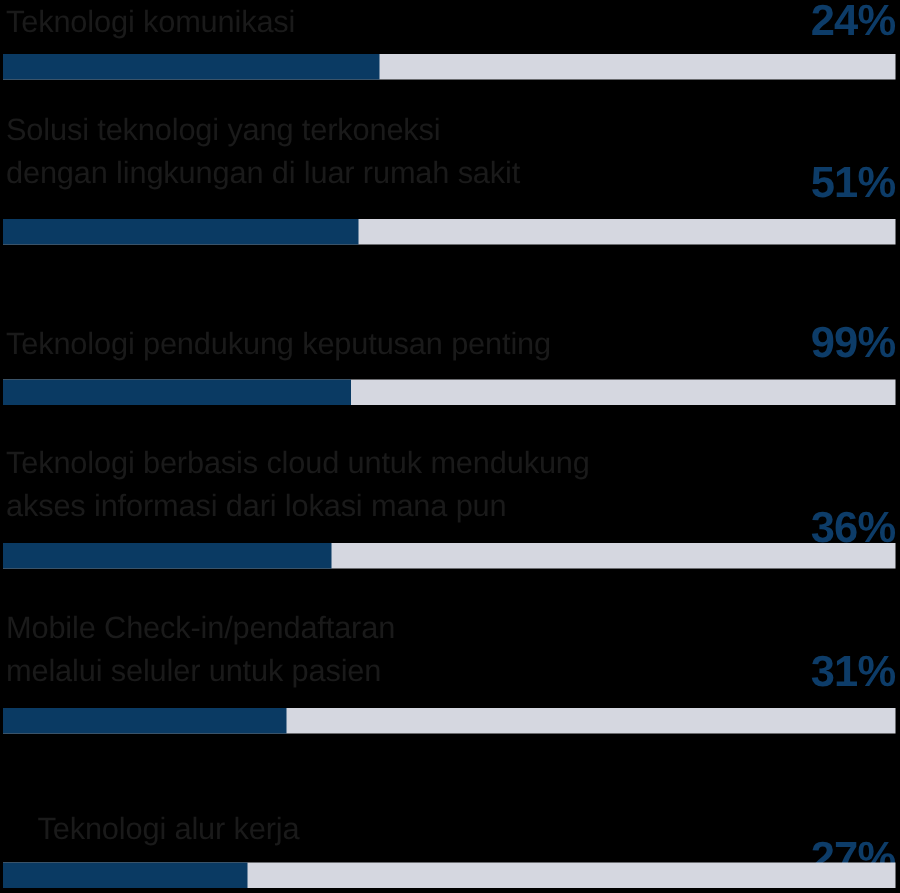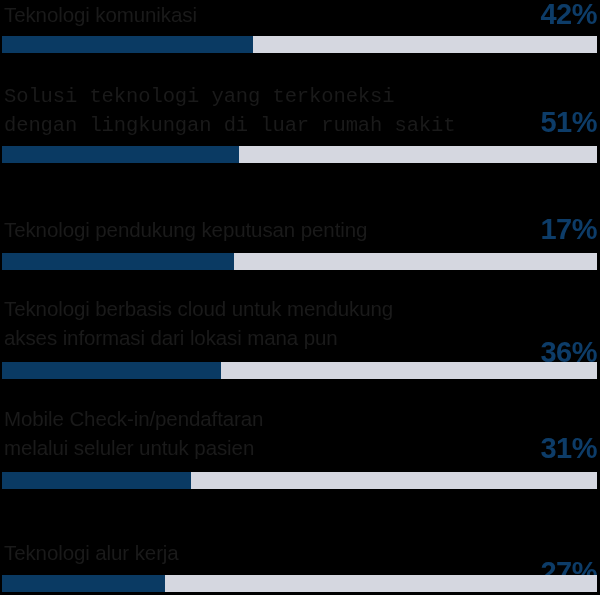--- a/index.html
+++ b/index.html
@@ -71,38 +71,38 @@
     background: #0a3a63;
   }
 </style>
 </head>
 <body>
 
 <div id="chart">
 
   <div class="row" style="top:0px;">
     <div class="row-label" style="top:0px;">Teknologi komunikasi</div>
-    <div class="row-value" style="top:0px;">42%</div>
+    <div class="row-value" style="top:0px;">24%</div>
     <div class="bar-track" style="top:36px;">
       <div class="bar-fill" style="width:251px;"></div>
     </div>
   </div>
 
   <div class="row" style="top:0px;">
-    <div class="row-label" style="top:82px;font-family:Liberation Mono, monospace;">Solusi teknologi yang terkoneksi
+    <div class="row-label" style="top:72px;">Solusi teknologi yang terkoneksi
 dengan lingkungan di luar rumah sakit</div>
     <div class="row-value" style="top:108px;">51%</div>
     <div class="bar-track" style="top:146px;">
       <div class="bar-fill" style="width:237px;"></div>
     </div>
   </div>
 
   <div class="row" style="top:0px;">
     <div class="row-label" style="top:215px;">Teknologi pendukung keputusan penting</div>
-    <div class="row-value" style="top:215px;">17%</div>
+    <div class="row-value" style="top:215px;">99%</div>
     <div class="bar-track" style="top:253px;">
       <div class="bar-fill" style="width:232px;"></div>
     </div>
   </div>
 
   <div class="row" style="top:0px;">
     <div class="row-label" style="top:294px;">Teknologi berbasis cloud untuk mendukung
 akses informasi dari lokasi mana pun</div>
     <div class="row-value" style="top:324px;margin-top:14px;">36%</div>
     <div class="bar-track" style="top:362px;">
@@ -113,20 +113,20 @@
   <div class="row" style="top:0px;">
     <div class="row-label" style="top:404px;">Mobile Check-in/pendaftaran
 melalui seluler untuk pasien</div>
     <div class="row-value" style="top:434px;">31%</div>
     <div class="bar-track" style="top:472px;">
       <div class="bar-fill" style="width:189px;"></div>
     </div>
   </div>
 
   <div class="row" style="top:0px;">
-    <div class="row-label" style="top:538px;">Teknologi alur kerja</div>
+    <div class="row-label" style="top:538px;margin-left:21px;">Teknologi alur kerja</div>
     <div class="row-value" style="top:558px;">27%</div>
     <div class="bar-track" style="top:575px;">
       <div class="bar-fill" style="width:163px;"></div>
     </div>
   </div>
 
 </div>
 
 </body></html>

